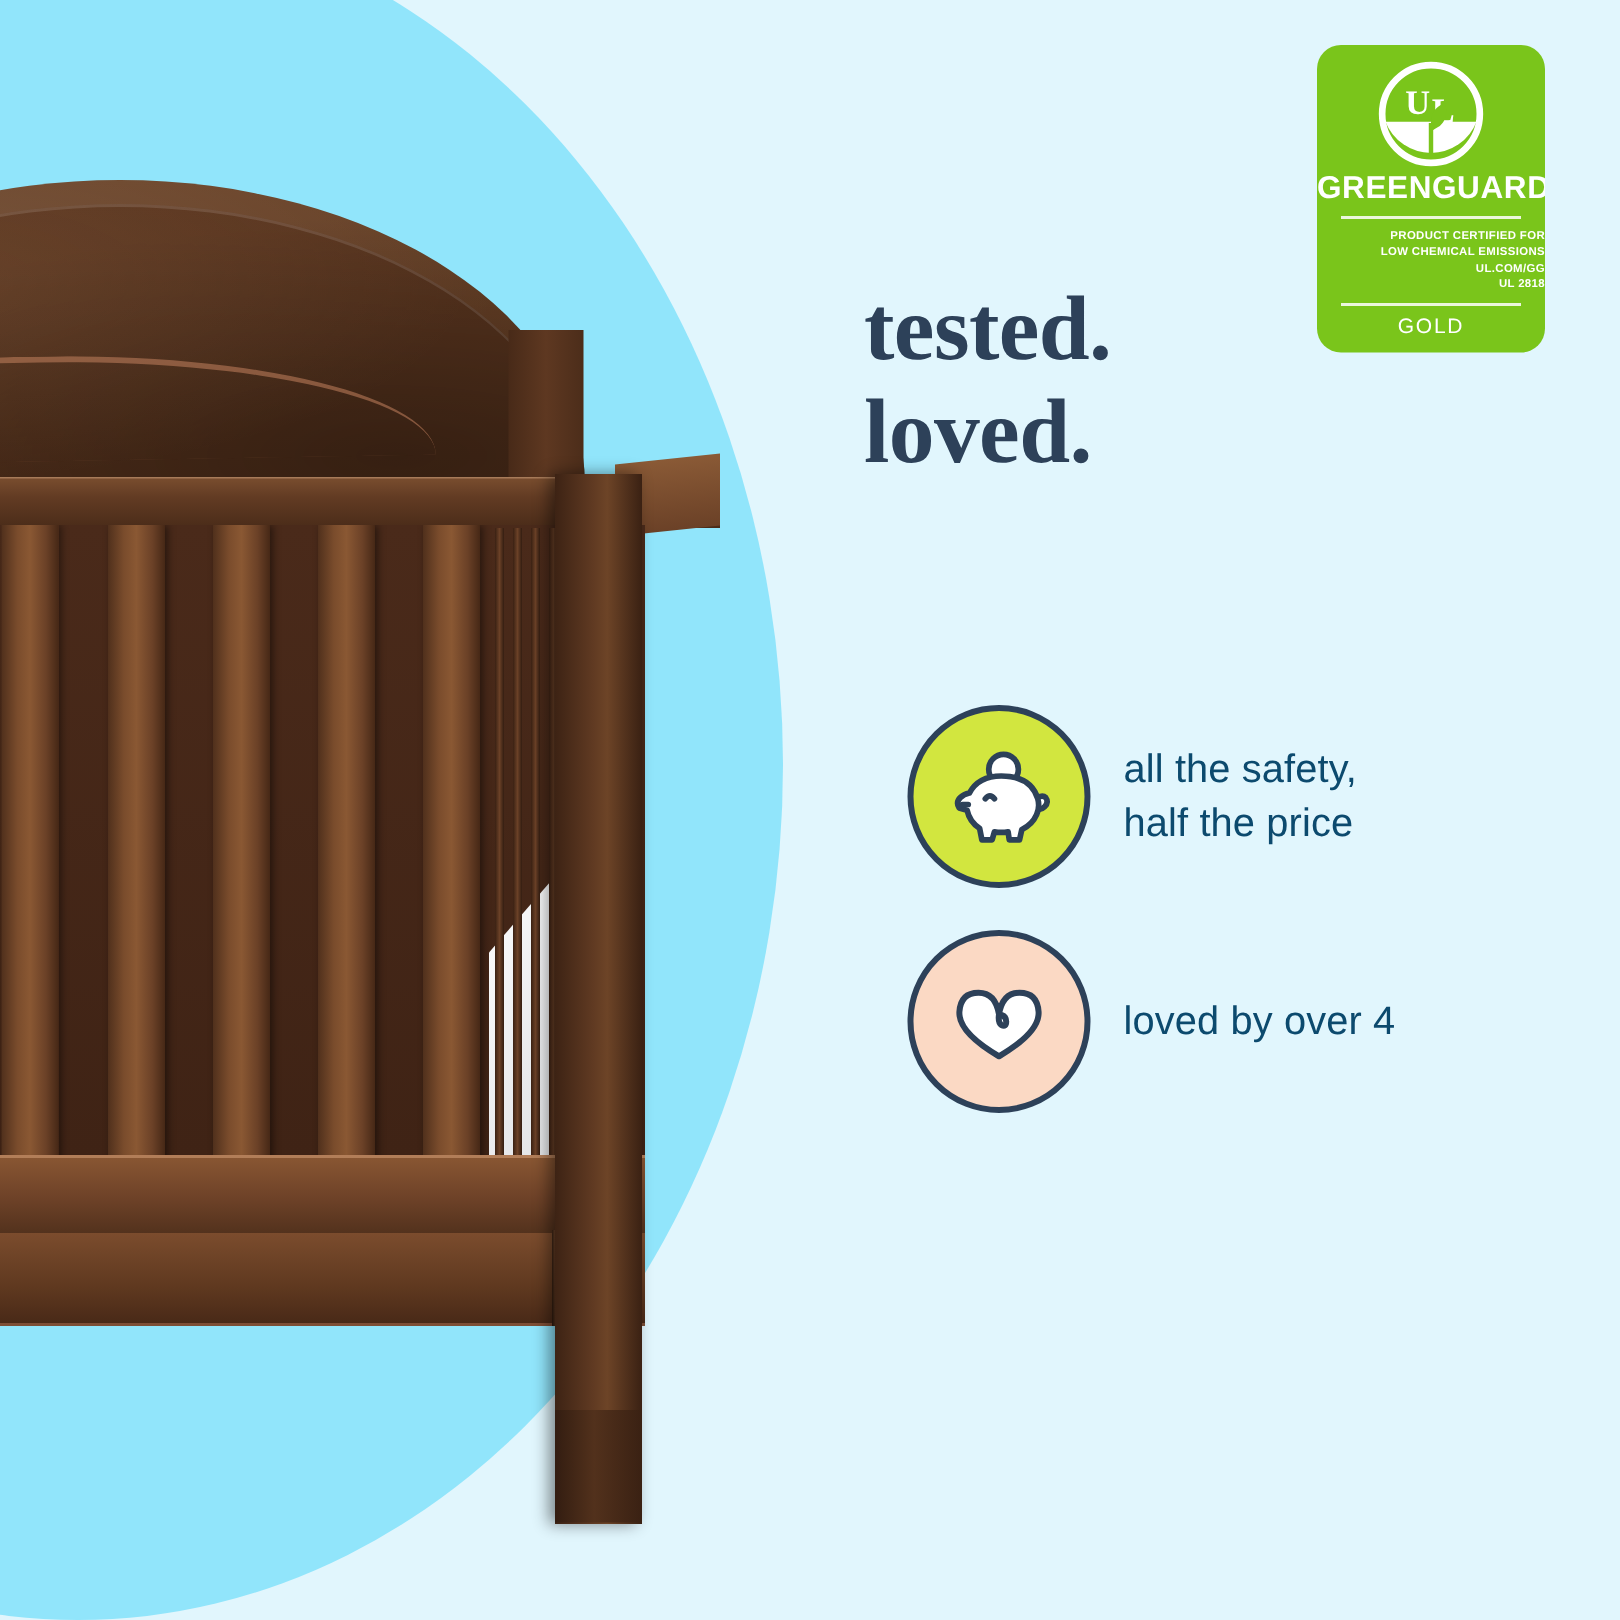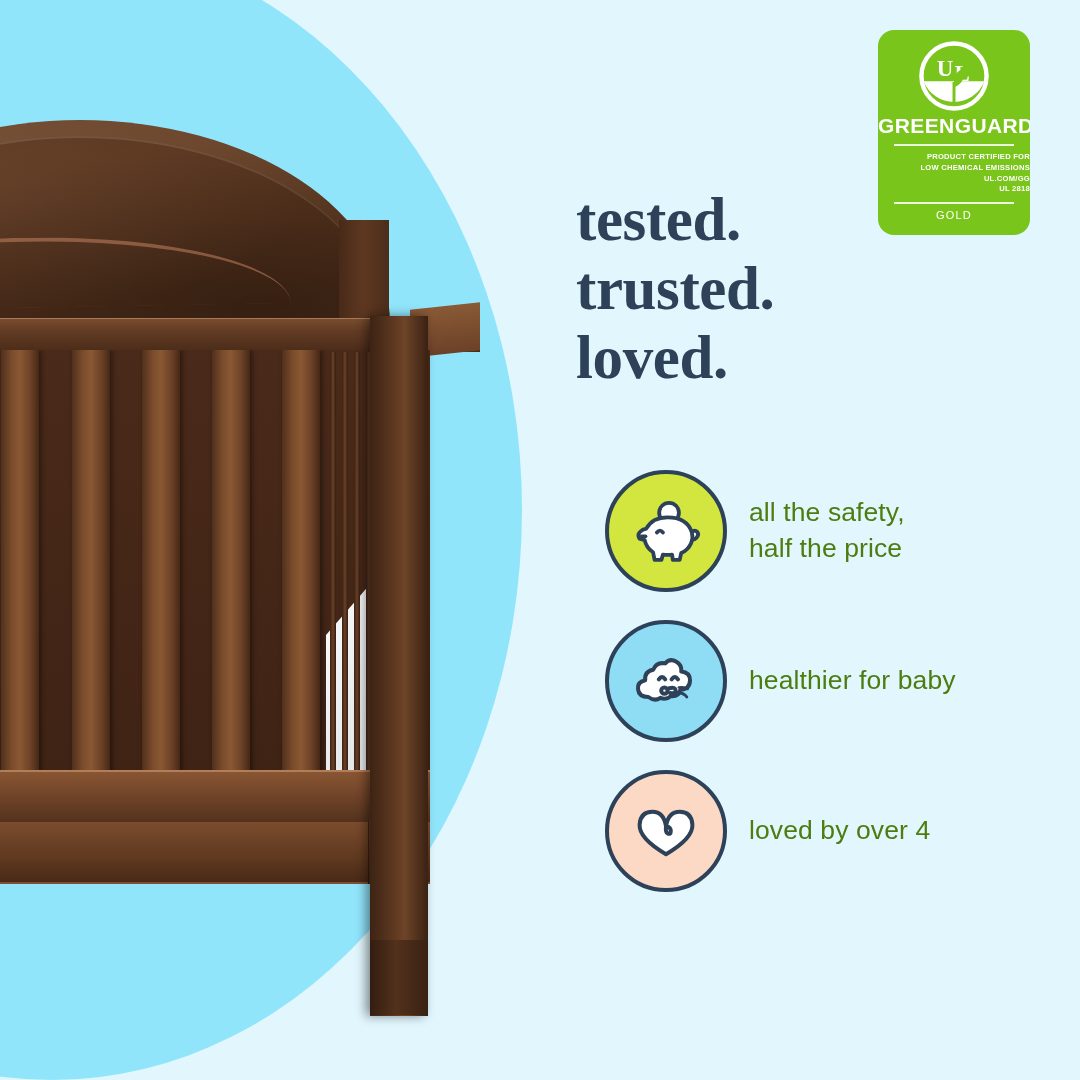--- a/index.html
+++ b/index.html
@@ -163,21 +163,21 @@
   .gg-title {
     font-size:21px; font-weight:bold; letter-spacing:.4px;
     line-height:1; margin-top:1px;
   }
   .gg-hr { width:120px; height:2px; background:rgba(255,255,255,.85); margin:8px auto 6px; }
   .gg-lines {
     text-align:right; margin:0 0 0 14px;
     font-size:7.6px; line-height:1.42; letter-spacing:.25px; font-weight:bold;
   }
   .gg-hr2 { width:120px; height:2px; background:rgba(255,255,255,.85); margin:7px auto 5px; }
-  .gg-gold { font-size:11px; letter-spacing:1.2px; }
+  .gg-gold { font-size:14px; letter-spacing:1.2px; }
 
   
   .headline {
     position:absolute; left:576px; top:186px;
     font-family:"Liberation Serif", serif;
     color:#2d4159;
     font-weight:bold;
     font-size:61px;
     line-height:1.13;
     letter-spacing:-0.4px;
@@ -192,21 +192,21 @@
     border-radius:50%;
     border:4px solid #2d4159;
     display:flex; align-items:center; justify-content:center;
     position:relative;
   }
   .f-icon.green { background:#d2e63f; }
   .f-icon.blue  { background:#8fdcf5; }
   .f-icon.peach { background:#fbd9c4; }
   .f-text {
     margin-left:22px;
-    color:#4d7c0f;
+    color:#0c4a6e;
     font-size:26.5px;
     line-height:1.35;
     letter-spacing:.1px;
   }
   .f-text div { white-space:nowrap; }
 </style>
 </head>
 <body>
 
 <div id="stage">
@@ -264,21 +264,20 @@
       <div>LOW CHEMICAL EMISSIONS</div>
       <div>UL.COM/GG</div>
       <div>UL 2818</div>
     </div>
     <div class="gg-hr2"></div>
     <div class="gg-gold">GOLD</div>
   </div>
 
   <div class="headline">
     <div>tested.</div>
-    <div>trusted.</div>
     <div>loved.</div>
   </div>
 
   <div class="features">
 
     <div class="feature">
       <div class="f-icon green">
         <svg width="76" height="76" viewBox="0 0 100 100">
           <g fill="#ffffff" stroke="#2d4159" stroke-width="5" stroke-linecap="round" stroke-linejoin="round">
             <circle cx="54" cy="26" r="13"></circle>
@@ -288,38 +287,20 @@
             <path d="M38 52 q4 -5 8 0" fill="none"></path>
           </g>
         </svg>
       </div>
       <div class="f-text">
         <div>all the safety,</div>
         <div>half the price</div>
       </div>
     </div>
 
-    <div class="feature">
-      <div class="f-icon blue">
-        <svg width="80" height="80" viewBox="0 0 100 100">
-          <g fill="#ffffff" stroke="#2d4159" stroke-width="5" stroke-linecap="round" stroke-linejoin="round">
-            <path d="M28 70 q-12 0 -13 -10 q-1 -9 9 -11 q-1 -11 10 -13 q4 -10 15 -8 q6 -7 14 -2 q7 4 6 12 q11 1 11 11 q0 11 -12 12 q-2 9 -12 8 q-6 5 -13 2 q-7 5 -15 -1 z"></path>
-            <path d="M41 48 q4 -6 8 0" fill="none"></path>
-            <path d="M57 48 q4 -6 8 0" fill="none"></path>
-            <circle cx="48" cy="62" r="4" fill="#ffffff"></circle>
-            <path d="M54 59 q8 -2 8 3 q0 4 -7 3" fill="none"></path>
-            <path d="M64 64 q9 1 12 6" fill="none" stroke-width="3.6"></path>
-            <path d="M66 58 q8 -1 11 2" fill="none" stroke-width="3.2"></path>
-          </g>
-        </svg>
-      </div>
-      <div class="f-text">
-        <div>healthier for baby</div>
-      </div>
-    </div>
 
     <div class="feature">
       <div class="f-icon peach">
         <svg width="80" height="80" viewBox="0 0 100 100">
           <g fill="#ffffff" stroke="#2d4159" stroke-width="5" stroke-linecap="round" stroke-linejoin="round">
             <path d="M50 44 q-3 -18 -17 -18 q-15 0 -16 16 q-1 17 33 37 q34 -20 33 -37 q-1 -16 -16 -16 q-14 0 -17 18 q-1 7 2 9 q4 2 4 -3 q0 -5 -6 -6"></path>
           </g>
         </svg>
       </div>
       <div class="f-text">

